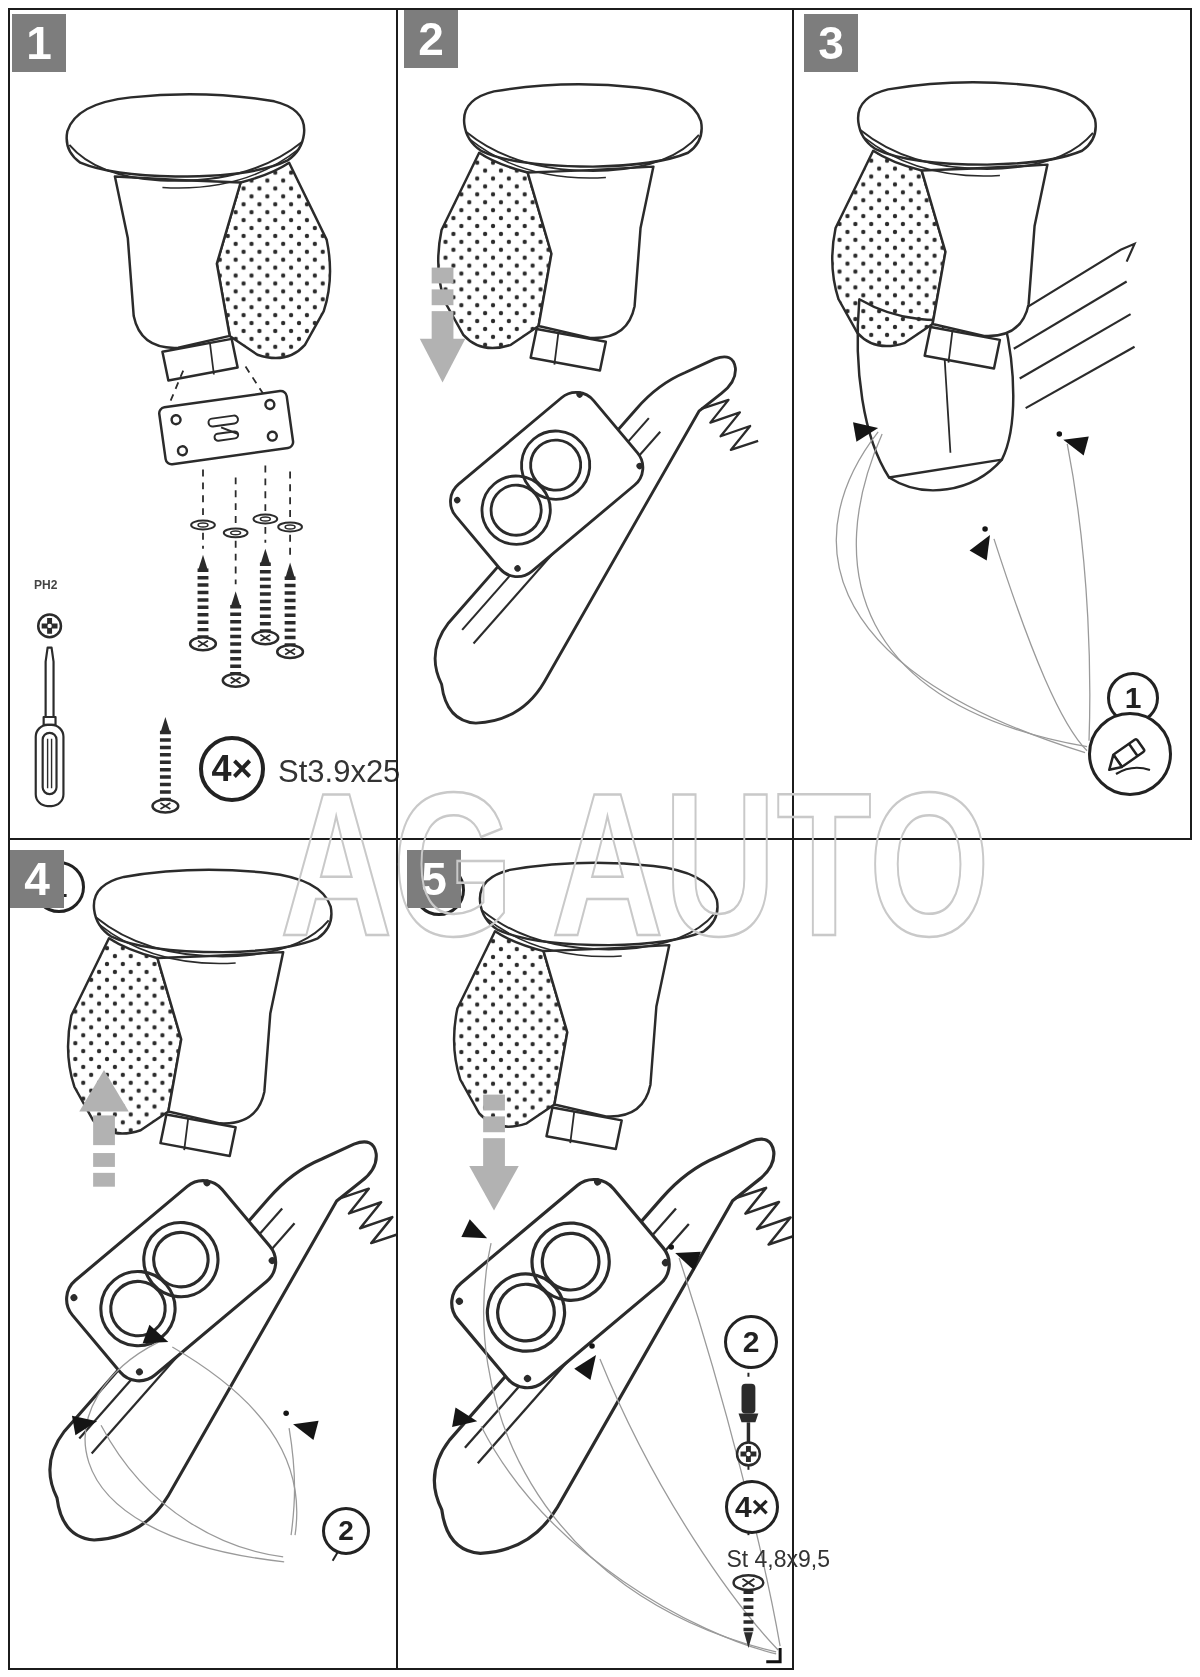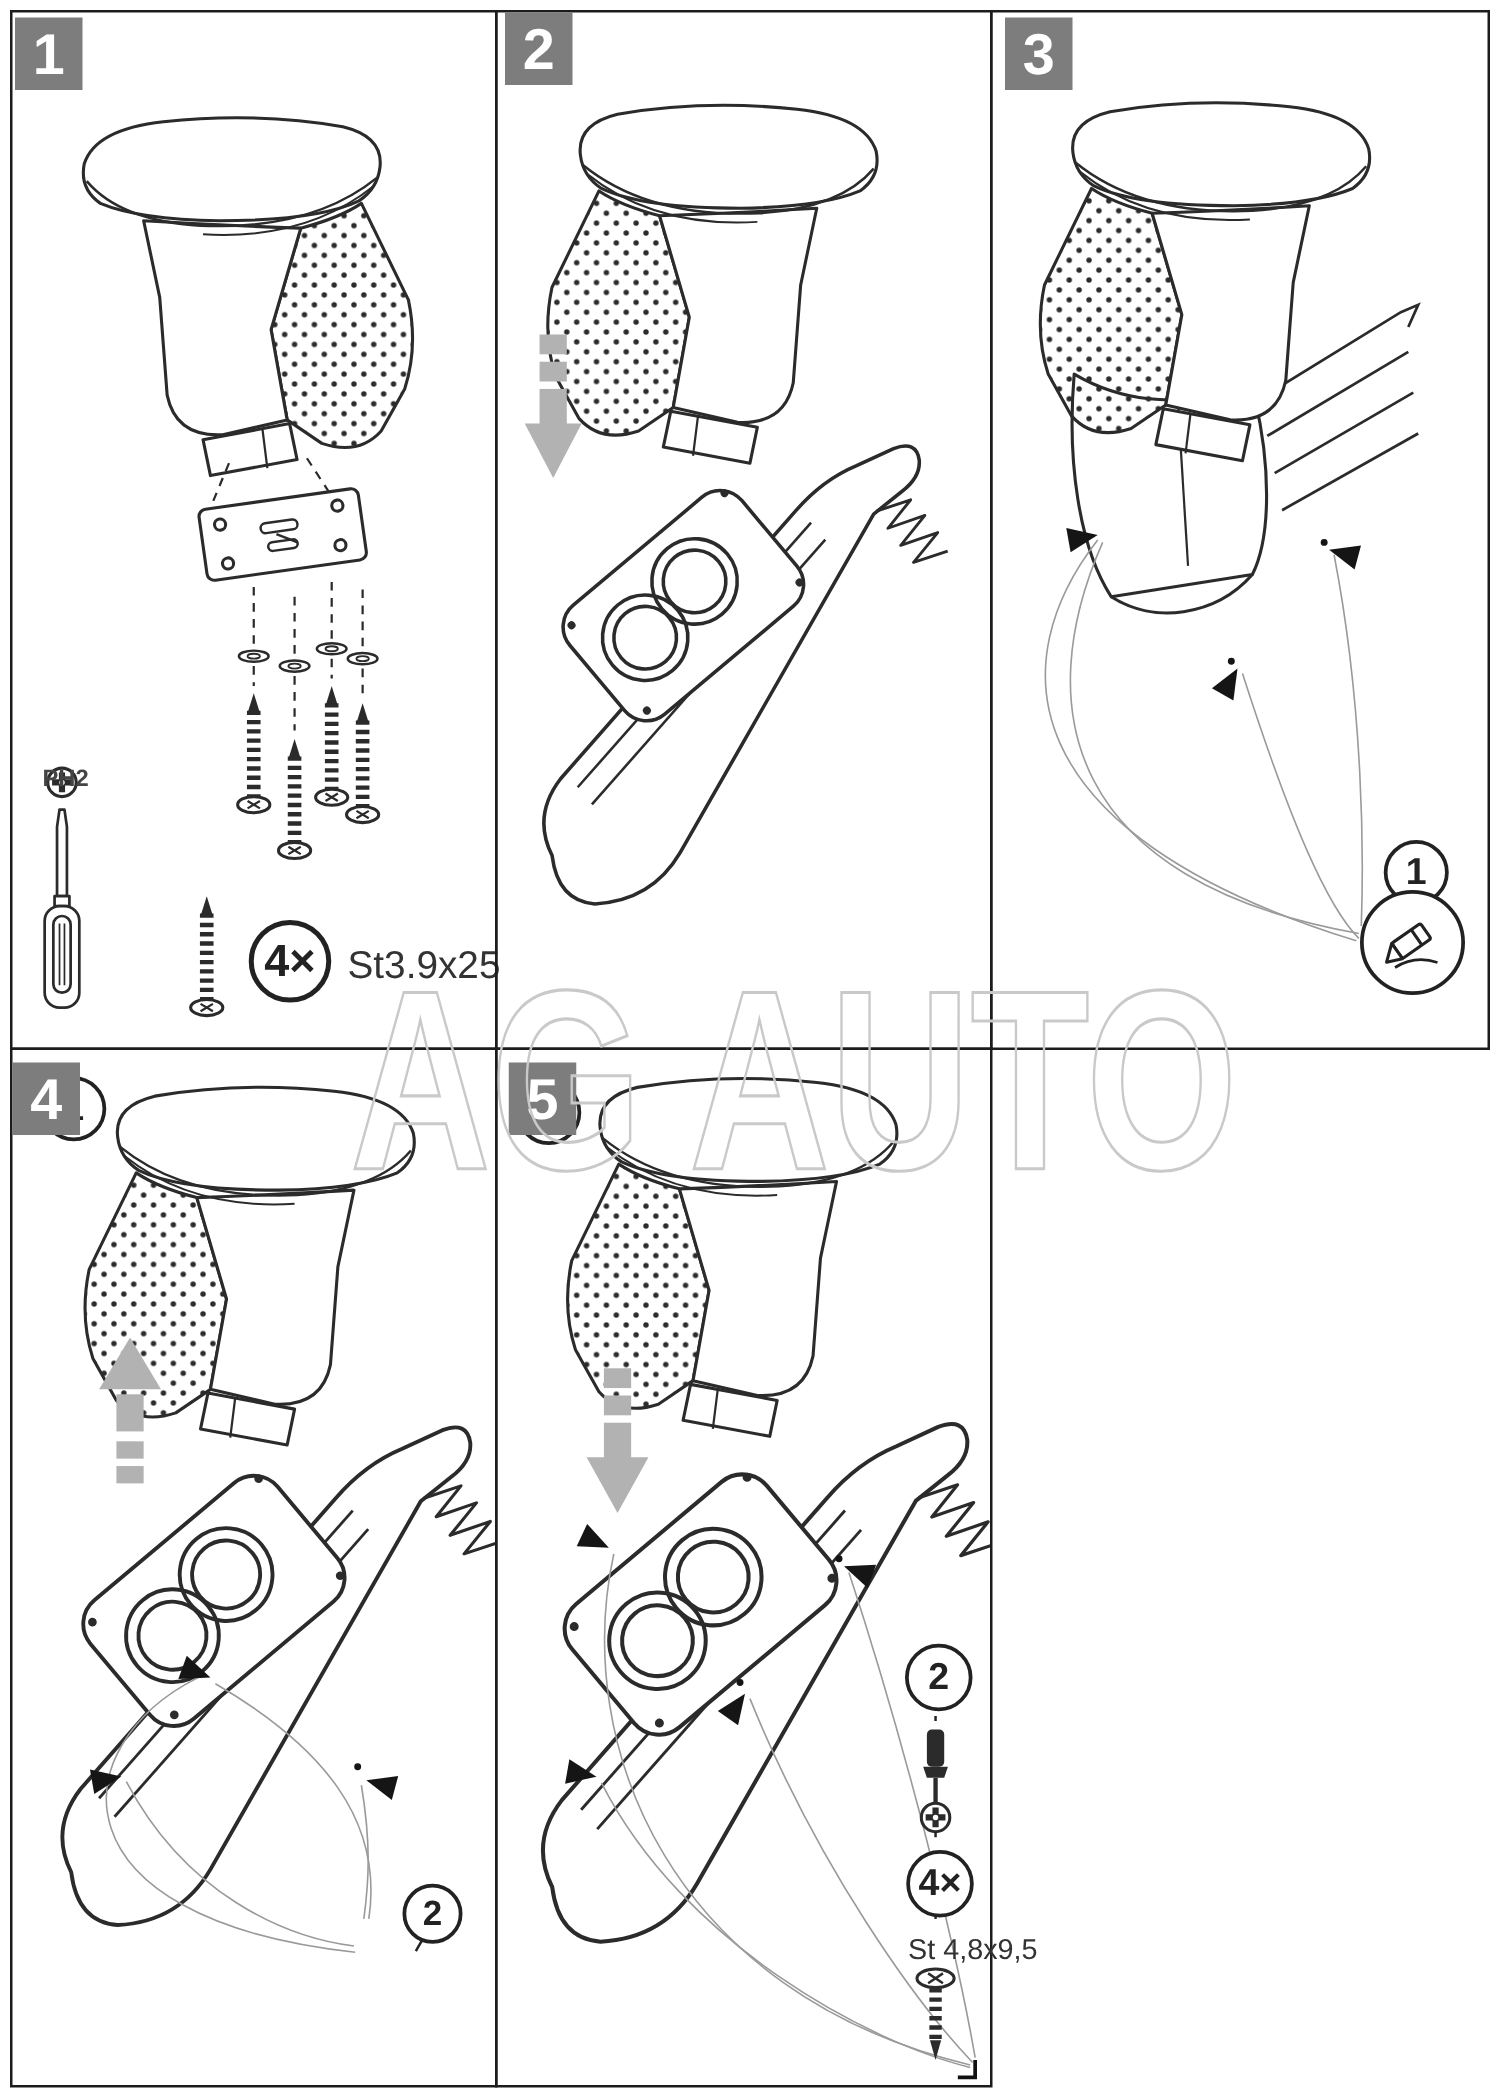--- a/index.html
+++ b/index.html
@@ -149,21 +149,21 @@
       <use href="#washer" transform="translate(258,512)"></use>
       <use href="#washer" transform="translate(283,520)"></use>
       <use href="#screwup" transform="translate(195,548)"></use>
       <use href="#screwup" transform="translate(228,585)"></use>
       <use href="#screwup" transform="translate(258,542)"></use>
       <use href="#screwup" transform="translate(283,556)"></use>
       <use href="#phillips" transform="translate(40,620)"></use>
       <use href="#driver1" transform="translate(40,642)"></use>
       <use href="#screwup" transform="translate(157,712)"></use>
     </svg>
-    <div class="spec" style="left:24px;top:603px;font-size:19px;font-weight:bold;color:#444;">PH2</div>
+    <div class="spec" style="left:24px;top:568px;font-size:12px;font-weight:bold;color:#444;">PH2</div>
     <div class="callout" style="left:189px;top:726px;width:66px;height:66px;border-width:4px;font-size:36px;">
       <span>4×</span>
     </div>
     <div class="spec" style="left:268px;top:744px;font-size:31px;">St3.9x25</div>
   </div>
 
   <div class="panel" style="left:396px;top:8px;width:398px;height:832px;">
     <div class="numbox" style="left:6px;top:0px;">2</div>
     <svg class="art" viewBox="0 0 398 832">
       <use href="#console" transform="translate(5,295) scale(1.15)"></use>

